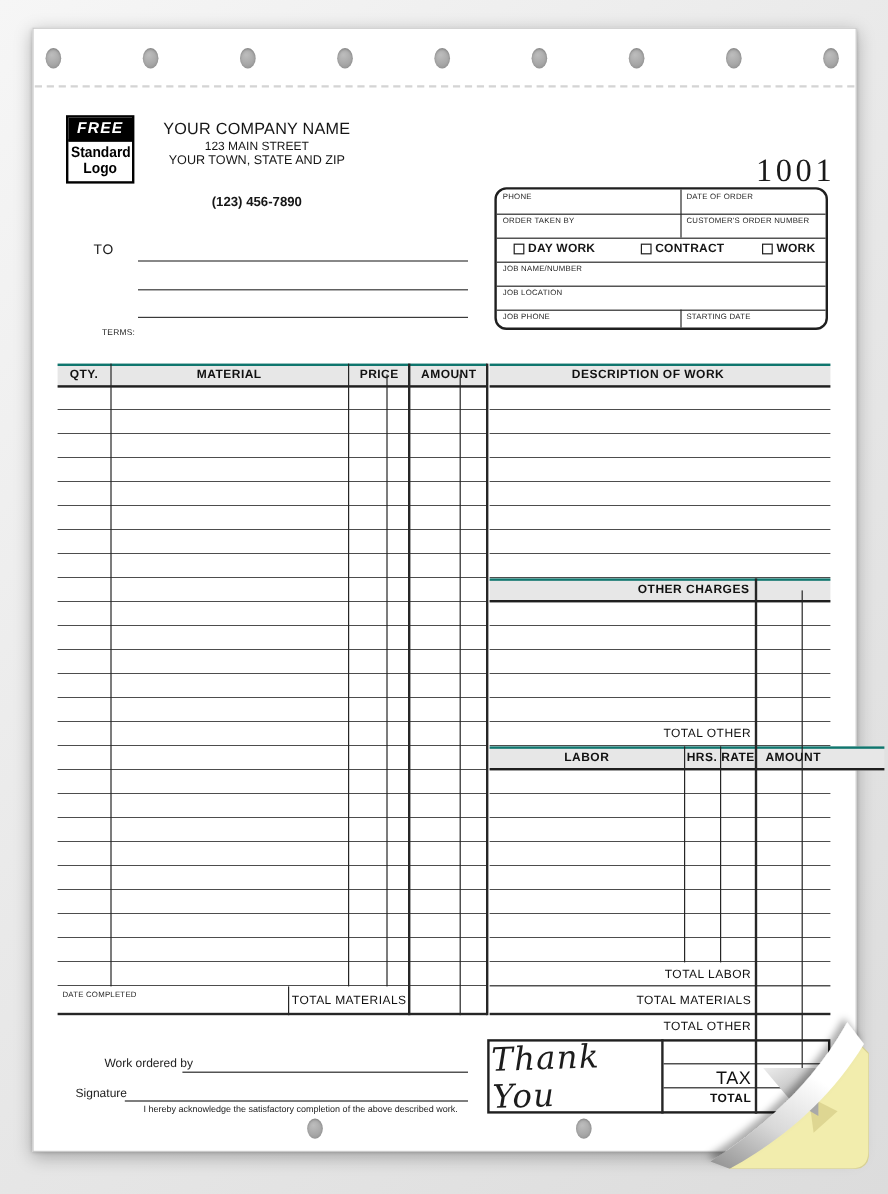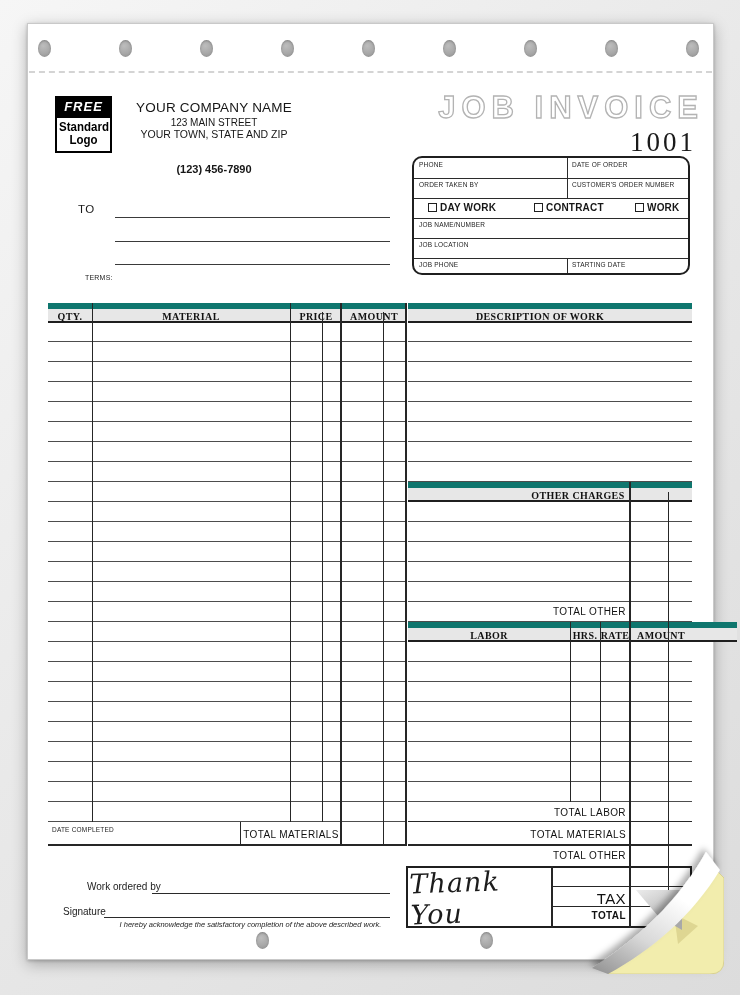--- a/index.html
+++ b/index.html
@@ -50,36 +50,36 @@
   .orderbox .cline{position:absolute;width:1px;background:#2b2b2b;}
   .tiny{position:absolute;font-size:6.5px;letter-spacing:.2px;color:#1d1d1d;white-space:nowrap;}
   .cbitem{position:absolute;top:44px;display:flex;align-items:center;gap:3px;}
   .cbbox{width:9px;height:9px;border:1.5px solid #1f1f1f;box-sizing:border-box;background:#fff;}
   .cblbl{font-size:10px;font-weight:600;color:#161616;letter-spacing:.2px;}
   
   .tolabel{left:78px;top:203px;font-size:11.5px;color:#1a1a1a;letter-spacing:.5px;}
   .toline{left:115px;width:275px;border-top:1.5px solid #3a3a3a;}
   .terms{left:85px;top:274px;font-size:7px;color:#1d1d1d;letter-spacing:.2px;}
   
-  .band{position:absolute;background:#e7e7e7;border-top:6px solid #0f766e;border-bottom:2px solid #1f1f1f;box-sizing:border-box;font-family:Liberation Serif, serif;}
+  .band{position:absolute;background:#e7e7e7;border-top:2px solid #0f766e;border-bottom:2px solid #1f1f1f;box-sizing:border-box;}
   .band span{position:absolute;top:2px;font-size:10px;font-weight:bold;color:#111;
     letter-spacing:.4px;text-align:center;}
   .rules{position:absolute;background:repeating-linear-gradient(to bottom,transparent 0,transparent 19px,#4d4d4d 19px,#4d4d4d 20px);}
   .vl{position:absolute;background:#262626;}
   .hl{position:absolute;background:#262626;}
   .totlbl{position:absolute;text-align:right;font-size:10px;color:#111;letter-spacing:.4px;white-space:nowrap;}
   
   .tybox{left:406px;top:866px;width:286px;height:62px;border:2px solid #1f1f1f;box-sizing:border-box;background:#fff;}
   .thankyou{left:410px;top:869px;width:140px;height:56px;display:flex;align-items:center;justify-content:center;
     font-family:"DejaVu Serif",serif;font-style:italic;font-size:27px;color:#1c1c1c;transform:rotate(-2deg);
     letter-spacing:1px;}
   
   .sig-lbl{position:absolute;font-size:10px;color:#1c1c1c;}
   .sig-line{position:absolute;border-top:1.2px solid #2a2a2a;}
-  .ack{left:108px;top:920px;width:285px;text-align:center;font-size:7.5px;color:#1c1c1c;font-style:italic;}
+  .ack{left:108px;top:920px;width:285px;text-align:center;font-size:7.5px;color:#1c1c1c;}
   .corner{left:578px;top:828px;width:146px;height:146px;z-index:30;}
 </style>
 </head>
 <body>
 
 <div id="stage">
   <div class="abs paper"></div>
 
   <div class="abs hole" style="left:38px;top:40px"></div>
   <div class="abs hole" style="left:119px;top:40px"></div>
@@ -98,21 +98,20 @@
     <span class="std" style="margin-top:0">Logo</span>
   </div>
 
   <div class="abs company">
     <div class="name">YOUR COMPANY NAME</div>
     <div class="a1">123 MAIN STREET</div>
     <div class="a2">YOUR TOWN, STATE AND ZIP</div>
   </div>
   <div class="abs phone">(123) 456-7890</div>
 
-  <div class="abs jobtitle">JOB INVOICE</div>
   <div class="abs invnum">1001</div>
 
   <div class="abs orderbox">
     <div class="rline" style="top:20px"></div>
     <div class="rline" style="top:40px"></div>
     <div class="rline" style="top:60px"></div>
     <div class="rline" style="top:80px"></div>
     <div class="rline" style="top:100px"></div>
     <div class="cline" style="left:153px;top:0;height:40px"></div>
     <div class="cline" style="left:153px;top:100px;height:15px"></div>

